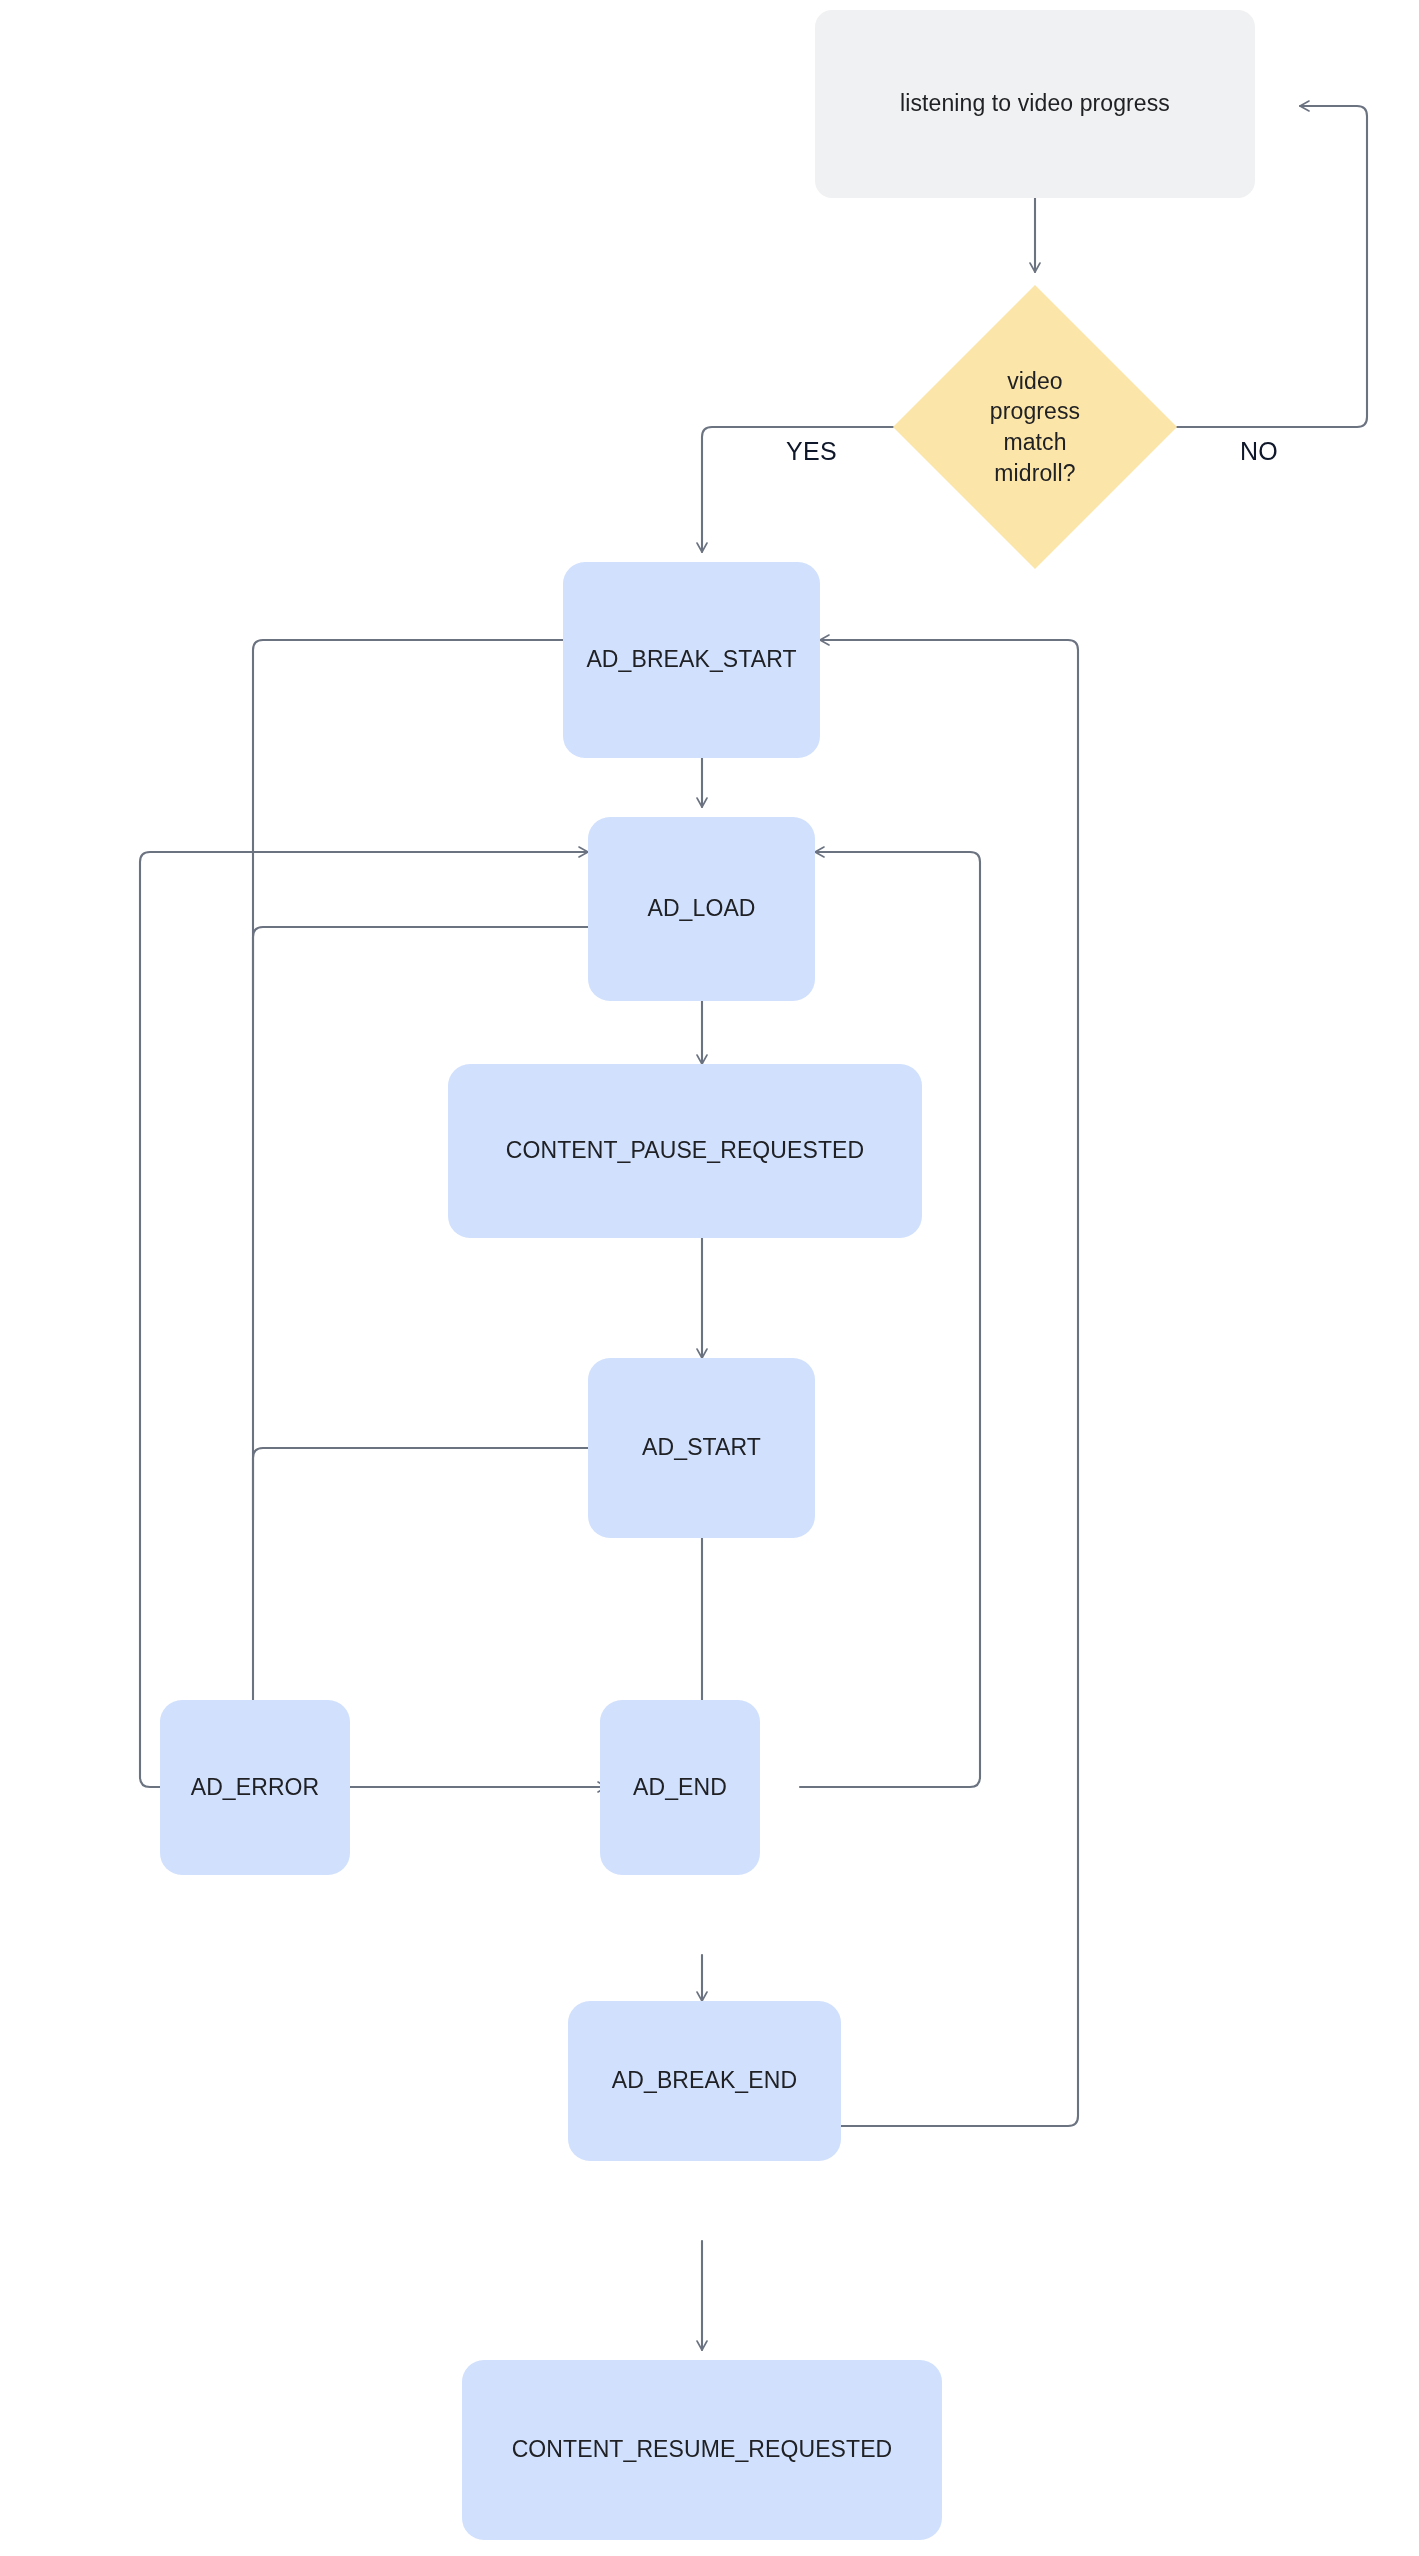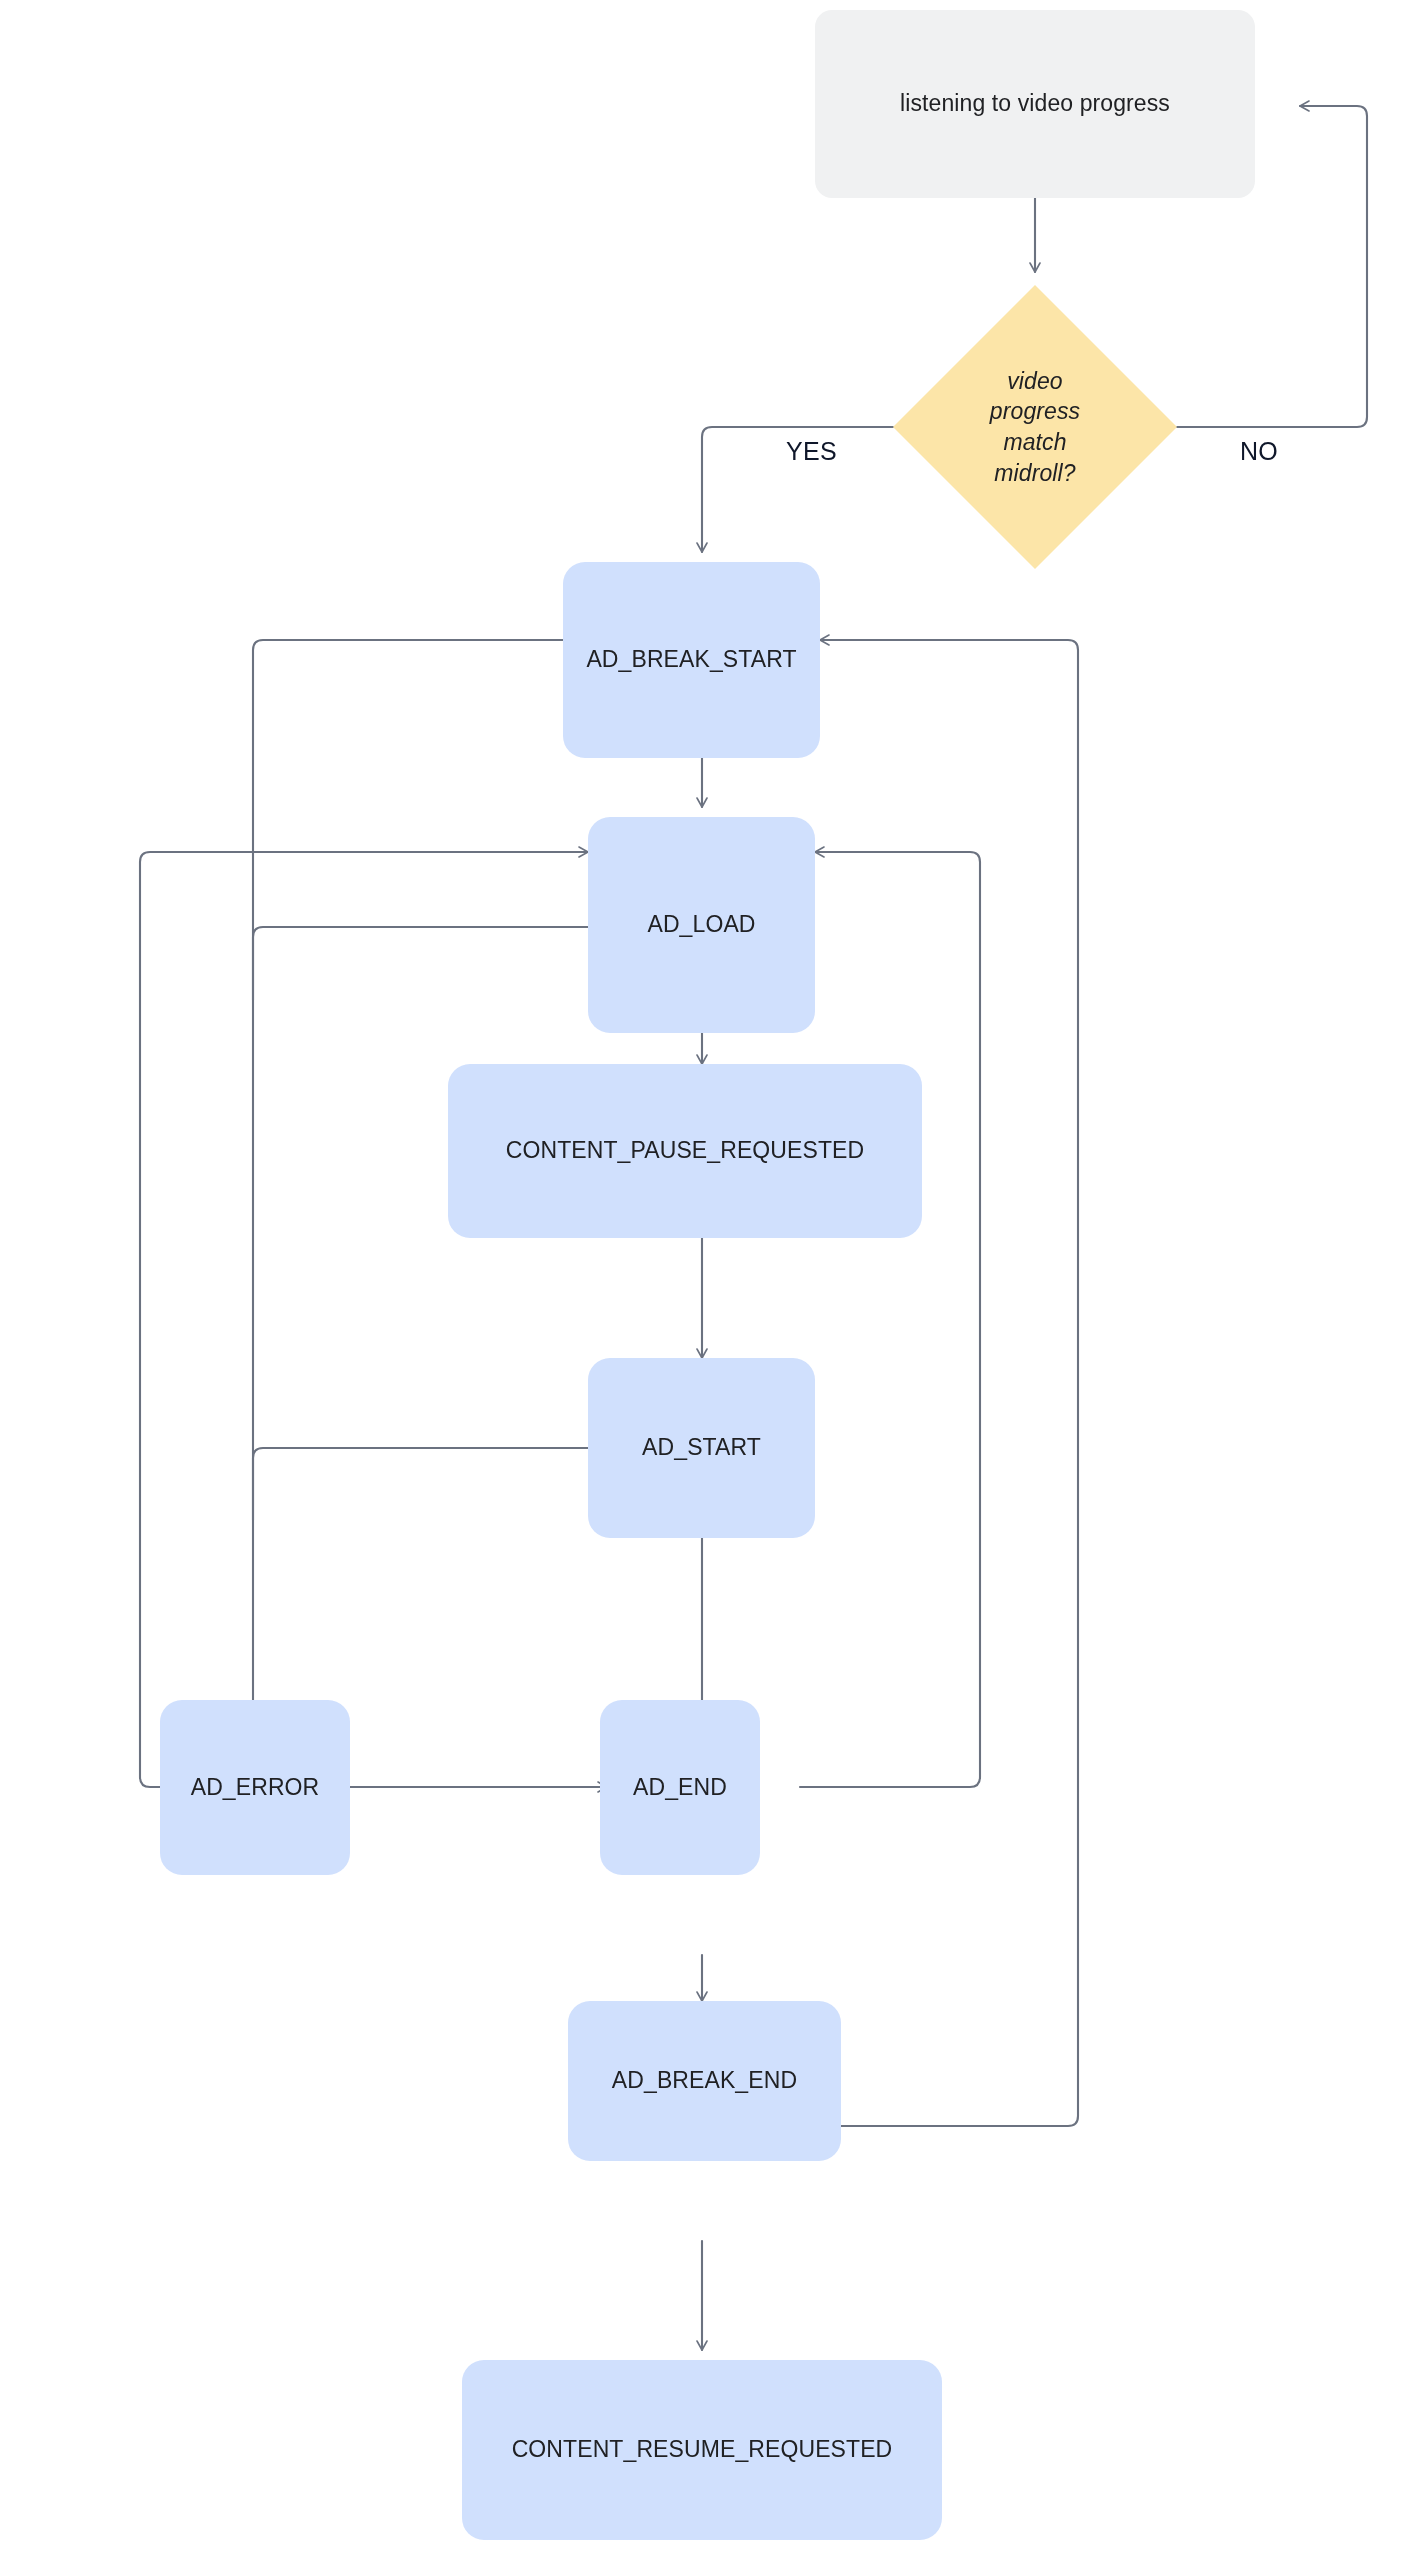--- a/index.html
+++ b/index.html
@@ -40,21 +40,20 @@
   }
   .node.process {
     background: #d0e0fd;
   }
   .node.terminal {
     background: #f0f1f2;
     border-radius: 17px;
   }
   .node.decision {
     background: transparent;
-    font-style: italic;
   }
   .diamond-shape {
     position: absolute;
     left: 0;
     top: 0;
     width: 100%;
     height: 100%;
     background: #fce5a8;
     clip-path: polygon(50% 0%, 100% 50%, 50% 100%, 0% 50%);
     z-index: 1;
@@ -137,21 +136,21 @@
     </div>
   </div>
 
   <div class="edge-label" style="left:786px; top:437px;">YES</div>
   <div class="edge-label" style="left:1240px; top:437px;text-align:right;">NO</div>
 
   <div class="node process rounded" style="left:563px; top:562px; width:257px; height:196px;">
     <span>AD_BREAK_START</span>
   </div>
 
-  <div class="node process rounded" style="left:588px; top:817px; width:227px; height:216px;">
+  <div class="node process rounded" style="left:588px; top:817px; width:227px; height:184px;">
     <span>AD_LOAD</span>
   </div>
 
   <div class="node process rounded" style="left:448px; top:1064px; width:474px; height:174px;align-items:center;">
     <span>CONTENT_PAUSE_REQUESTED</span>
   </div>
 
   <div class="node process rounded" style="left:160px; top:1700px; width:190px; height:175px;">
     <span>AD_ERROR</span>
   </div>

